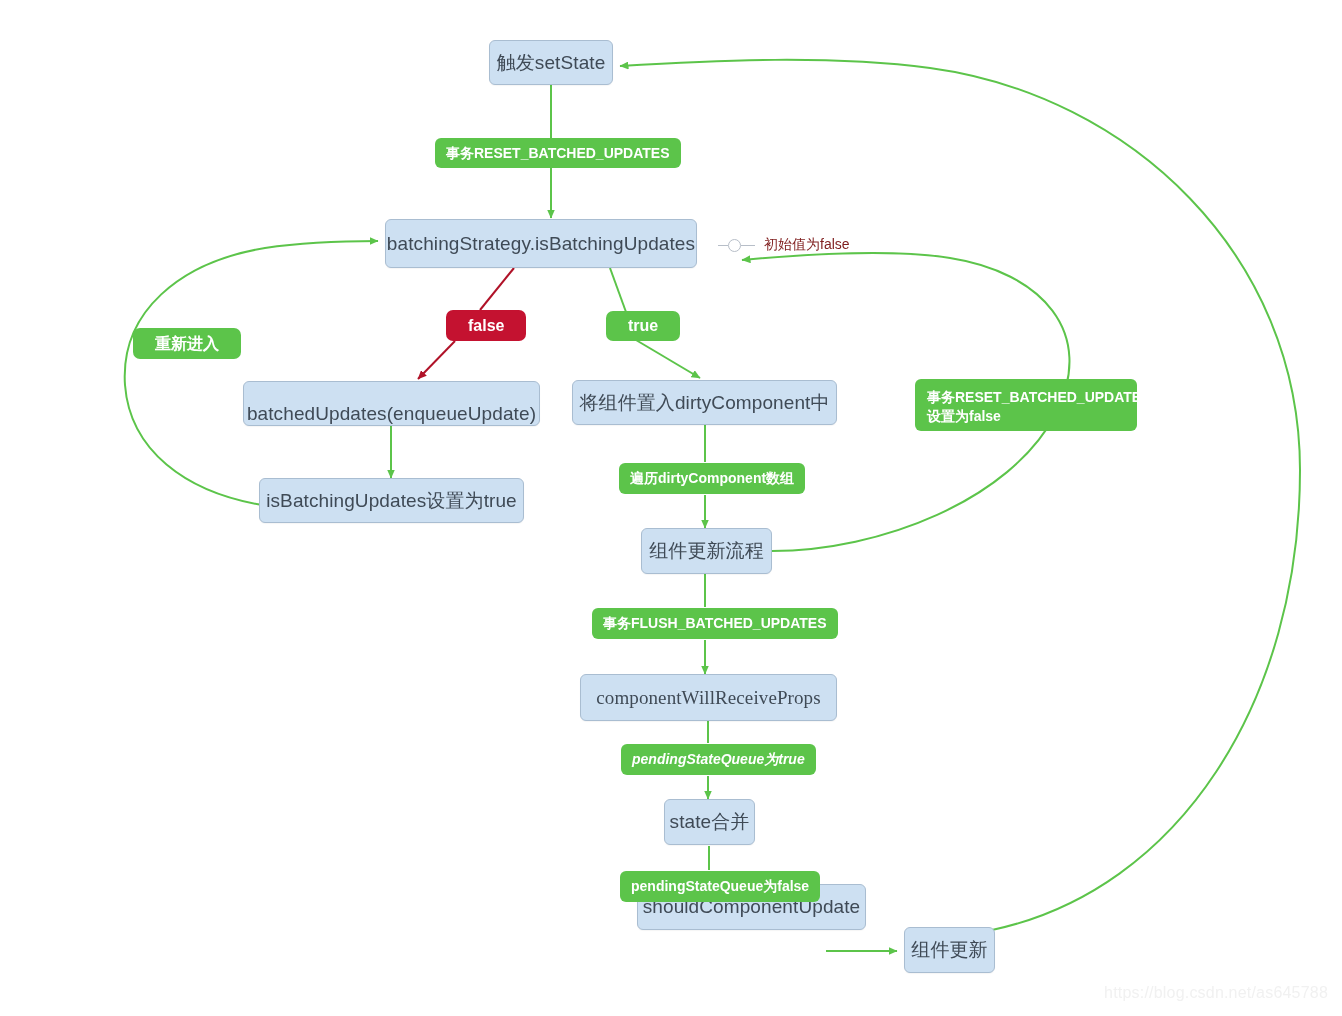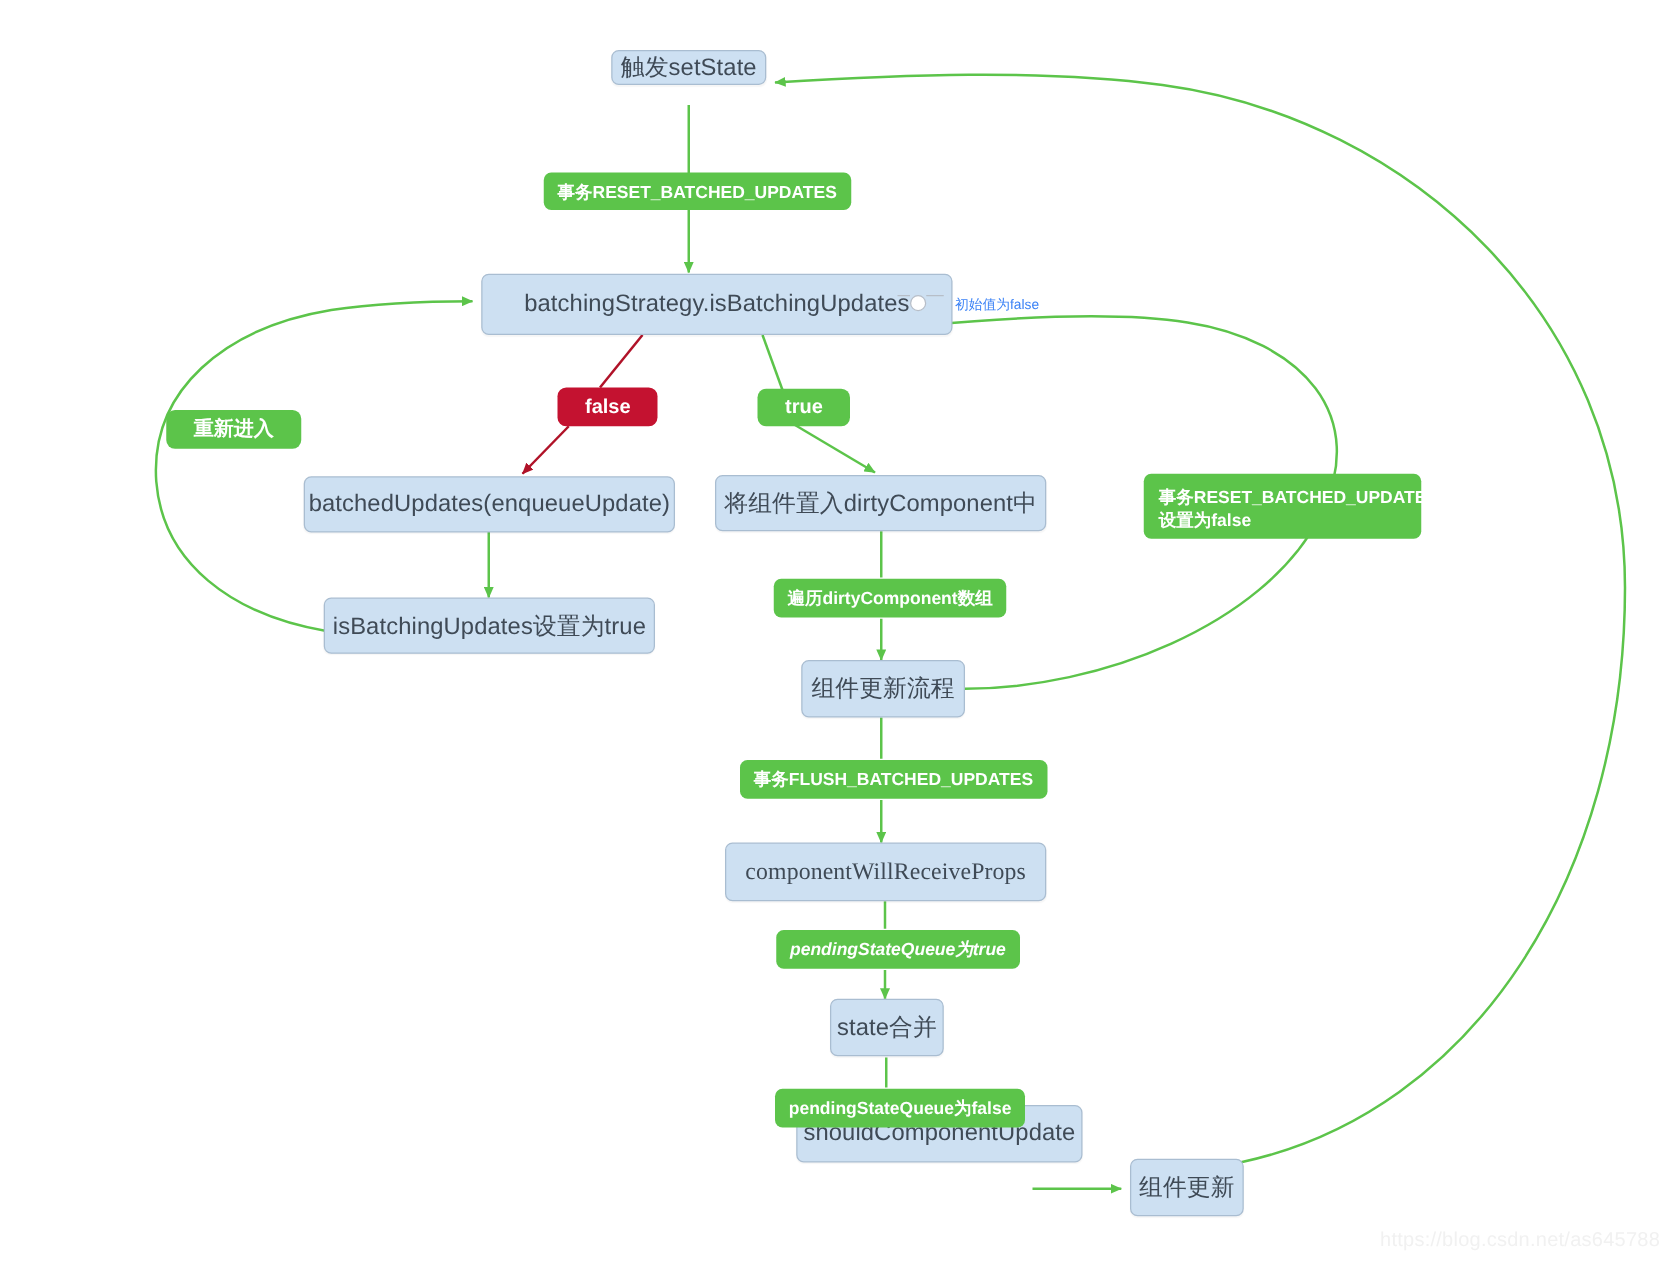--- a/index.html
+++ b/index.html
@@ -68,23 +68,24 @@
   .elabel.pill {
     border-radius: 7px;
     padding: 6px 22px;
     font-size: 16px;
   }
 
   
   .annot {
     position: absolute;
     display: flex;
+    align-items: center;
     gap: 0;
-    font-size: 11px;
-    color: #3b82f6;
+    font-size: 14px;
+    color: #7f1d1d;
     white-space: nowrap;
   }
   .annot .dash-a, .annot .dash-b {
     display: inline-block;
     height: 1px;
     background: #b7bec8;
   }
   .annot .dash-a { width: 10px; }
   .annot .dash-b { width: 14px; }
   .annot .knob {
@@ -158,29 +159,29 @@
 
       <path d="M391,425 L391,478" marker-end="url(#arrowGreen)"></path>
     </g>
 
     <g fill="none" stroke="#b01228" stroke-width="2">
       <path d="M514,268 L480,310"></path>
       <path d="M455,341 L418,379" marker-end="url(#arrowRed)"></path>
     </g>
   </svg>
 
-  <div class="node" style="left:489px; top:40px; width:124px; height:28px;">
+  <div class="node" style="left:489px; top:40px; width:124px; height:45px;">
     <span>触发setState</span>
   </div>
 
-  <div class="node" style="left:385px; top:219px; width:377px; height:49px;">
+  <div class="node" style="left:385px; top:219px; width:312px; height:49px;">
     <span>batchingStrategy.isBatchingUpdates</span>
   </div>
 
-  <div class="node" style="left:243px; top:381px; width:297px; height:45px;">
+  <div class="node" style="left:243px; top:381px; width:297px; height:45px;align-items:flex-end;">
     <span>batchedUpdates(enqueueUpdate)</span>
   </div>
 
   <div class="node" style="left:259px; top:478px; width:265px; height:45px;">
     <span>isBatchingUpdates设置为true</span>
   </div>
 
   <div class="node" style="left:572px; top:380px; width:265px; height:45px;">
     <span>将组件置入dirtyComponent中</span>
   </div>

